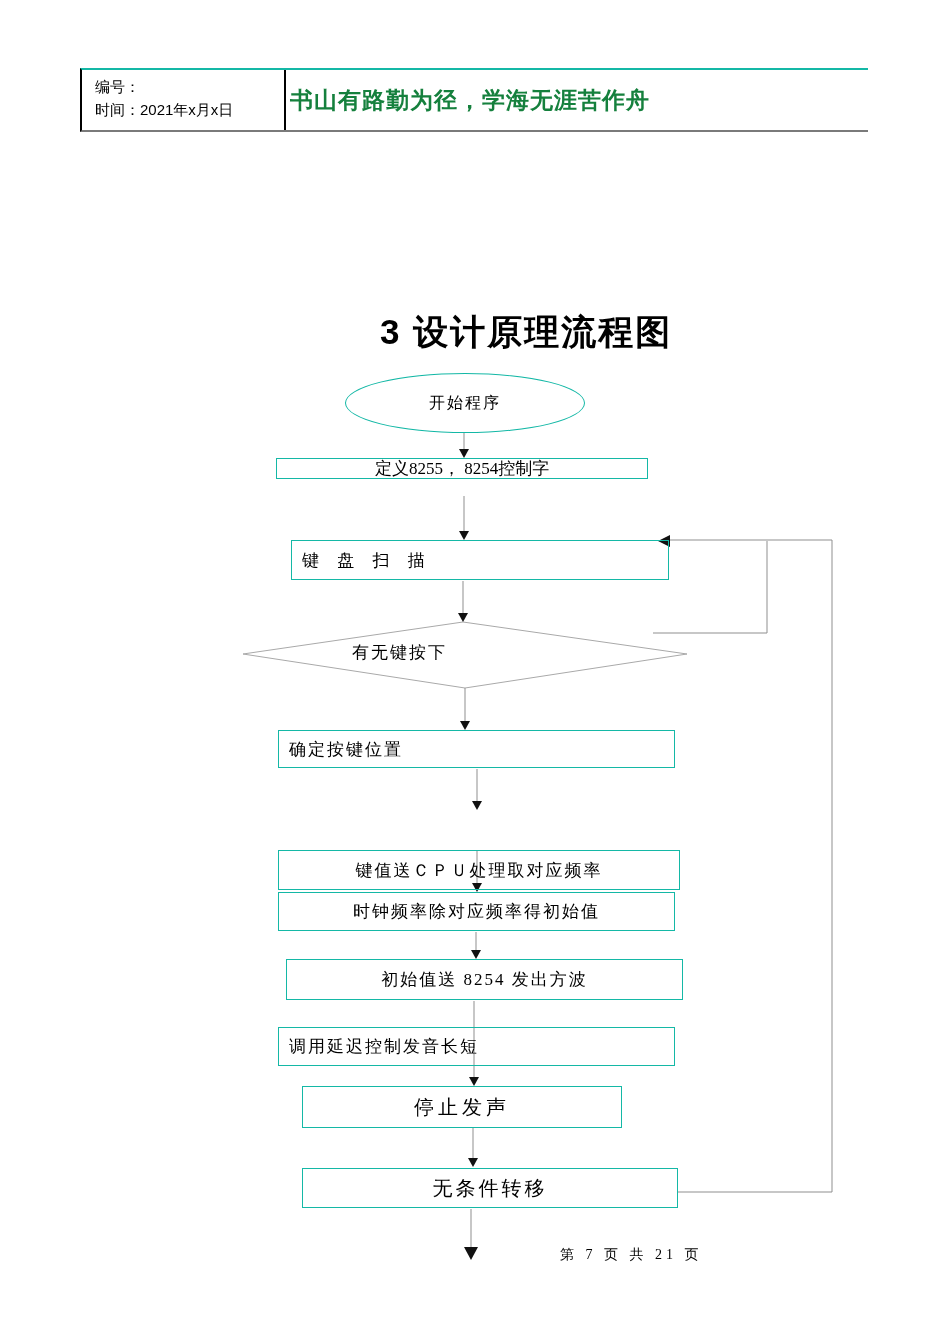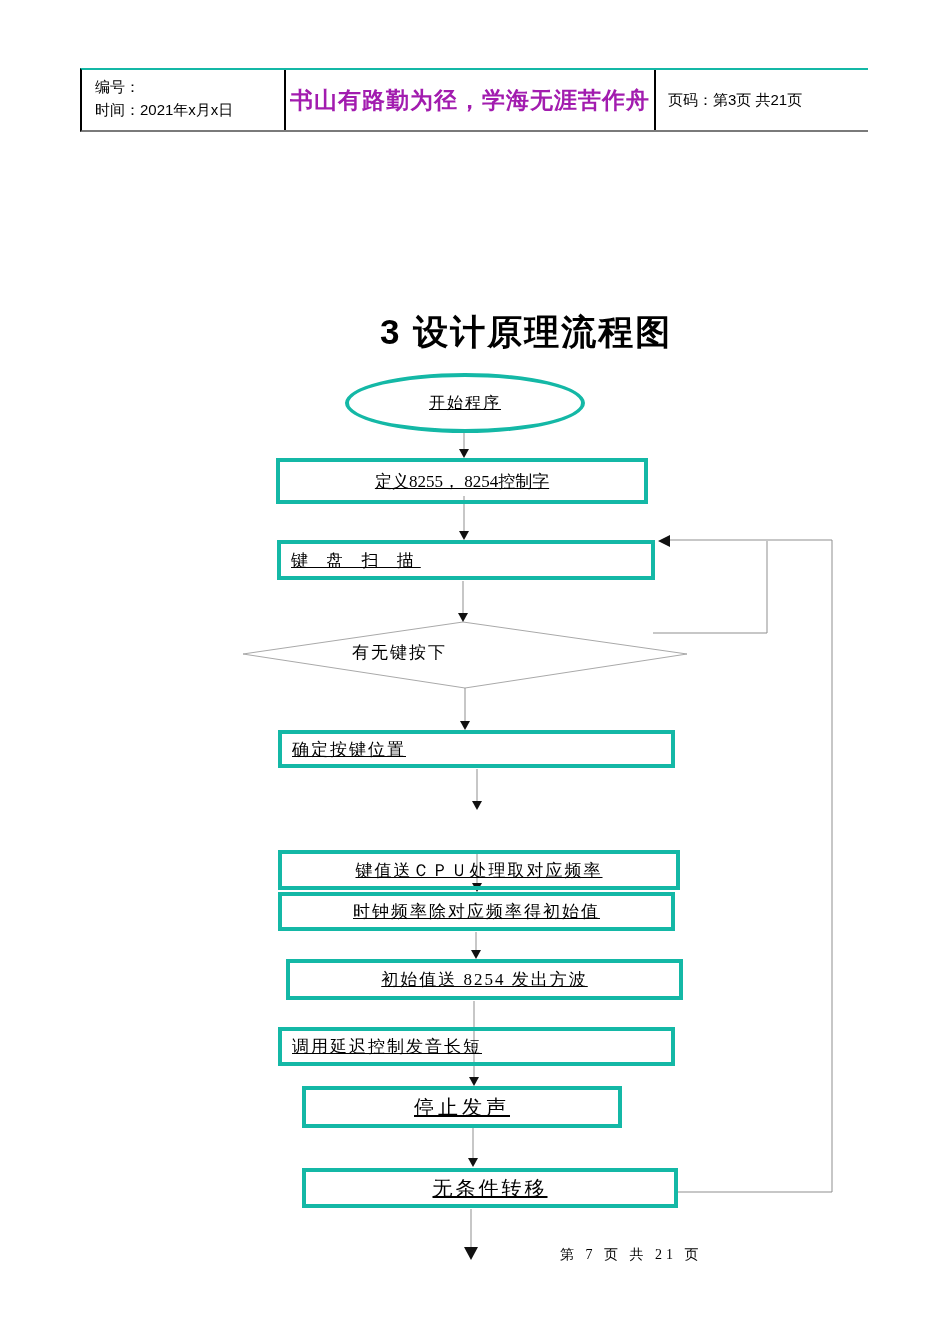--- a/index.html
+++ b/index.html
@@ -10,37 +10,37 @@
   
   .hdr{
     position:absolute;left:80px;top:68px;width:788px;height:64px;
     border-top:2px solid #14b8a6;border-bottom:2px solid #7a7a7a;border-left:2px solid #000;
     display:flex;box-sizing:border-box;
   }
   .hdr-cell{box-sizing:border-box;height:100%;}
   .hdr-c1{width:202px;padding:5px 0 0 13px;font-size:15px;line-height:23px;}
   .hdr-c2{width:370px;border-left:2px solid #000;display:flex;align-items:center;justify-content:center;}
   .hdr-c3{width:214px;border-left:2px solid #000;display:flex;align-items:center;padding-left:12px;font-size:15px;}
-  .motto{color:#a21caf;font-weight:bold;font-size:23px;letter-spacing:1px;white-space:nowrap;}
+  .motto{color:#15803d;font-weight:bold;font-size:23px;letter-spacing:1px;white-space:nowrap;}
   
   .doc-title{
     position:absolute;left:380px;top:291px;font-size:35px;font-weight:bold;letter-spacing:2px;white-space:nowrap;margin-top:18px;
   }
   
   .fc-text{font-family:"Liberation Serif",serif;font-size:17px;}
-  .node{position:absolute;border:4px solid #14b8a6;box-sizing:border-box;background:transparent;text-decoration:underline;}
+  .node{position:absolute;border:1px solid #14b8a6;box-sizing:border-box;background:transparent;}
   .ellipse{
     left:345px;top:373px;width:240px;height:60px;border-radius:50%;
     display:flex;align-items:center;justify-content:center;font-size:16px;letter-spacing:2px;
   }
   .rect{display:flex;align-items:center;}
   .rect.center{justify-content:center;}
   .rect.left{justify-content:flex-start;padding-left:10px;}
-  .b1{left:276px;top:458px;width:372px;height:46px;}
-  .b2{left:277px;top:540px;width:378px;height:40px;letter-spacing:7px;}
+  .b1{left:276px;top:458px;width:372px;height:21px;}
+  .b2{left:291px;top:540px;width:378px;height:40px;letter-spacing:7px;}
   .b3{left:278px;top:730px;width:397px;height:38px;letter-spacing:2px;}
   .b4{left:278px;top:850px;width:402px;height:40px;letter-spacing:2px;}
   .b5{left:278px;top:892px;width:397px;height:39px;letter-spacing:2px;}
   .b6{left:278px;top:959px;width:397px;height:41px;letter-spacing:2px;margin-left:8px;}
   .b7{left:278px;top:1027px;width:397px;height:39px;letter-spacing:2px;}
   .b8{left:302px;top:1086px;width:320px;height:42px;font-size:20px;letter-spacing:4px;}
   .b9{left:302px;top:1168px;width:376px;height:40px;font-size:20px;letter-spacing:3px;}
   .diamond-label{
     position:absolute;left:352px;top:641px;font-size:17px;letter-spacing:2px;white-space:nowrap;
   }
@@ -54,23 +54,20 @@
 </head>
 <body>
 
 <div class="hdr">
   <div class="hdr-cell hdr-c1">
     <div>编号：</div>
     <div>时间：2021年x月x日</div>
   </div>
   <div class="hdr-cell hdr-c2">
     <span class="motto">书山有路勤为径，学海无涯苦作舟</span>
-  </div>
-  <div class="hdr-cell hdr-c3">
-    <span>页码：第3页 共21页</span>
   </div>
 </div>
 
 <div class="doc-title">3 设计原理流程图</div>
 
 <svg class="fc-svg" viewBox="0 0 950 1344" xmlns="http://www.w3.org/2000/svg">
   <g stroke="#8f8f8f" stroke-width="1" fill="none">
 
     <line x1="464" y1="433" x2="464" y2="449"></line>
 

